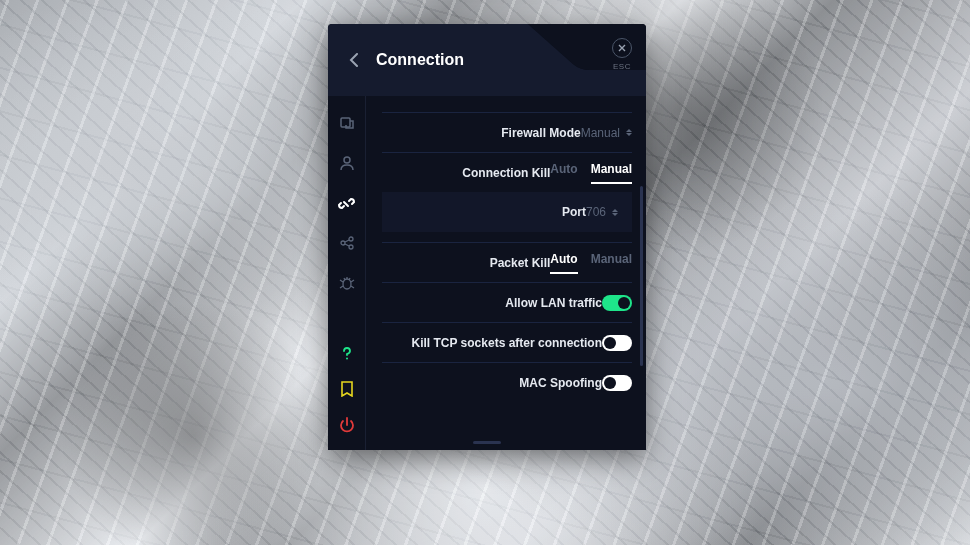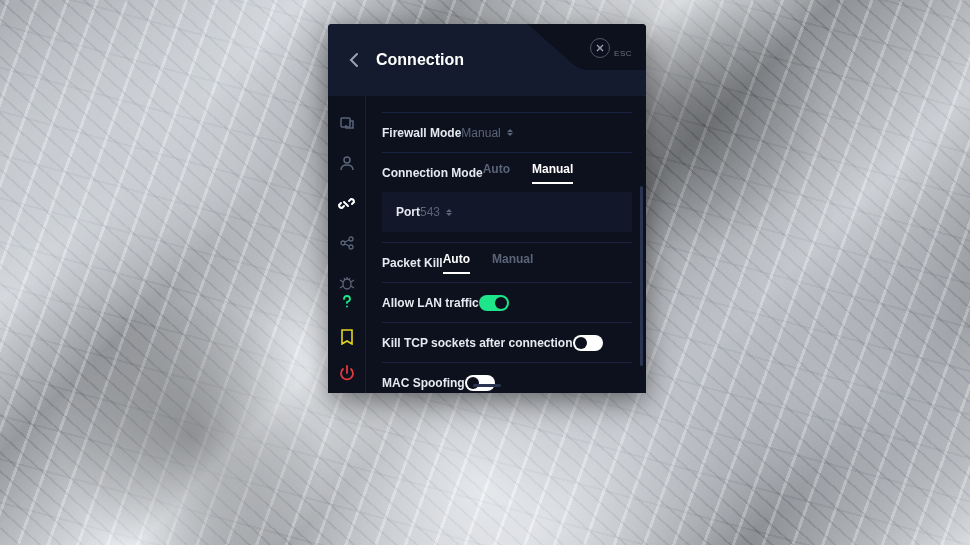--- a/index.html
+++ b/index.html
@@ -13,51 +13,51 @@
 .bg::before{content:"";position:absolute;inset:0;background:
  repeating-linear-gradient(42deg,transparent 0 12px,rgba(0,0,0,.12) 12px 14px),
  repeating-linear-gradient(-70deg,transparent 0 25px,rgba(255,255,255,.18) 25px 28px),
  repeating-linear-gradient(15deg,transparent 0 40px,rgba(0,0,0,.08) 40px 42px);
  mix-blend-mode:overlay}
 .bg::after{content:"";position:absolute;inset:0;background:
  radial-gradient(circle at 20% 80%,rgba(0,0,0,.3) 0%,transparent 15%),
  radial-gradient(circle at 70% 20%,rgba(0,0,0,.25) 0%,transparent 18%),
  radial-gradient(circle at 45% 50%,rgba(255,255,255,.25) 0%,transparent 12%)}
 
-.panel{position:absolute;left:328px;top:24px;width:318px;height:369px;background:#0d111e;border-radius:4px 4px 0 0;box-shadow:0 8px 30px rgba(0,0,0,.5);display:flex;flex-direction:column;overflow:hidden}
+.panel{position:absolute;left:328px;top:24px;width:318px;height:426px;background:#0d111e;border-radius:4px 4px 0 0;box-shadow:0 8px 30px rgba(0,0,0,.5);display:flex;flex-direction:column;overflow:hidden}
 
 .header{position:relative;height:72px;display:flex;align-items:center;padding:0 16px}
 .hdr-bg{position:absolute;inset:0;pointer-events:none}
 .hdr-bg svg{width:100%;height:100%}
 .back{width:20px;height:20px;display:flex;align-items:center;justify-content:center;cursor:pointer;z-index:2}
 .title{color:#fff;font-size:16px;font-weight:700;margin-left:12px;z-index:2}
-.close{position:absolute;right:14px;top:14px;display:flex;flex-direction:row;align-items:flex-end;gap:4px;cursor:pointer;z-index:2}
+.close{position:absolute;right:14px;top:14px;display:flex;flex-direction:column;align-items:center;gap:4px;cursor:pointer;z-index:2}
 .close-circle{width:20px;height:20px;border:1px solid #4a5568;border-radius:50%;display:flex;align-items:center;justify-content:center;color:#9aa3b2}
 .esc{font-size:8px;color:#6b7280;letter-spacing:.5px}
 
 .body{flex:1;display:flex;min-height:0}
 .sidebar{width:38px;border-right:1px solid #1a2033;display:flex;flex-direction:column;align-items:center;padding:18px 0 16px}
 .sb-top{display:flex;flex-direction:column;gap:22px;align-items:center}
 .sb-bot{margin-top:auto;display:flex;flex-direction:column;gap:18px;align-items:center}
 .sb-ico{width:18px;height:18px;display:flex;align-items:center;justify-content:center;cursor:pointer;color:#5a6478}
 .sb-ico.active{color:#fff}
 .sb-ico.help{color:#1ee58a}
 .sb-ico.news{color:#e5d51e}
 .sb-ico.power{color:#e03a3a}
 
 .content{flex:1;padding:16px 14px 8px 16px;overflow:hidden;position:relative}
-.row{display:flex;align-items:center;justify-content:flex-start;height:40px;border-top:1px solid #1a2440}
+.row{display:flex;align-items:center;justify-content:flex-end;height:40px;border-top:1px solid #1a2440}
 .row:first-child{border-top:1px solid #1a2440}
 .lbl{color:#e5e9f0;font-size:12px;font-weight:700}
 .sel{display:flex;align-items:center;gap:6px;color:#5a6478;font-size:12px}
 .chev{display:flex;flex-direction:column;gap:1px}
 .chev span{width:0;height:0;border-left:3px solid transparent;border-right:3px solid transparent}
 .chev .u{border-bottom:3px solid #5a6478}
 .chev .d{border-top:3px solid #5a6478}
-.seg{display:flex;gap:22px}
+.seg{display:flex;gap:13px}
 .seg-opt{color:#5a6478;font-size:12px;font-weight:700;padding-bottom:6px;cursor:pointer}
 .seg-opt.on{color:#fff;border-bottom:2px solid #fff}
 
 .sub{background:#121729;margin:0 0 10px}
 .sub .row{padding:0 14px;border-top:2px solid #14b8a6}
 .sub .row:first-child{border-top:none}
 .sub .lbl{color:#e5e9f0}
 
 .tog{width:30px;height:16px;border-radius:8px;background:#fff;position:relative;cursor:pointer}
 .tog::after{content:"";position:absolute;width:12px;height:12px;border-radius:50%;background:#0d111e;top:2px;right:2px}
@@ -162,32 +162,32 @@
         <div class="sel">
           <span>Manual</span>
           <div class="chev">
               <span class="u"></span>
               <span class="d"></span>
             </div>
         </div>
       </div>
 
       <div class="row">
-        <span class="lbl">Connection Mode</span>
+        <span class="lbl">Connection Kill</span>
         <div class="seg">
           <span class="seg-opt">Auto</span>
           <span class="seg-opt on">Manual</span>
         </div>
       </div>
 
       <div class="sub">
         <div class="row">
           <span class="lbl">Port</span>
           <div class="sel">
-            <span>543</span>
+            <span>706</span>
             <div class="chev">
                 <span class="u"></span>
                 <span class="d"></span>
               </div>
           </div>
         </div>
       </div>
 
       <div class="row">
         <span class="lbl">Packet Kill</span>

